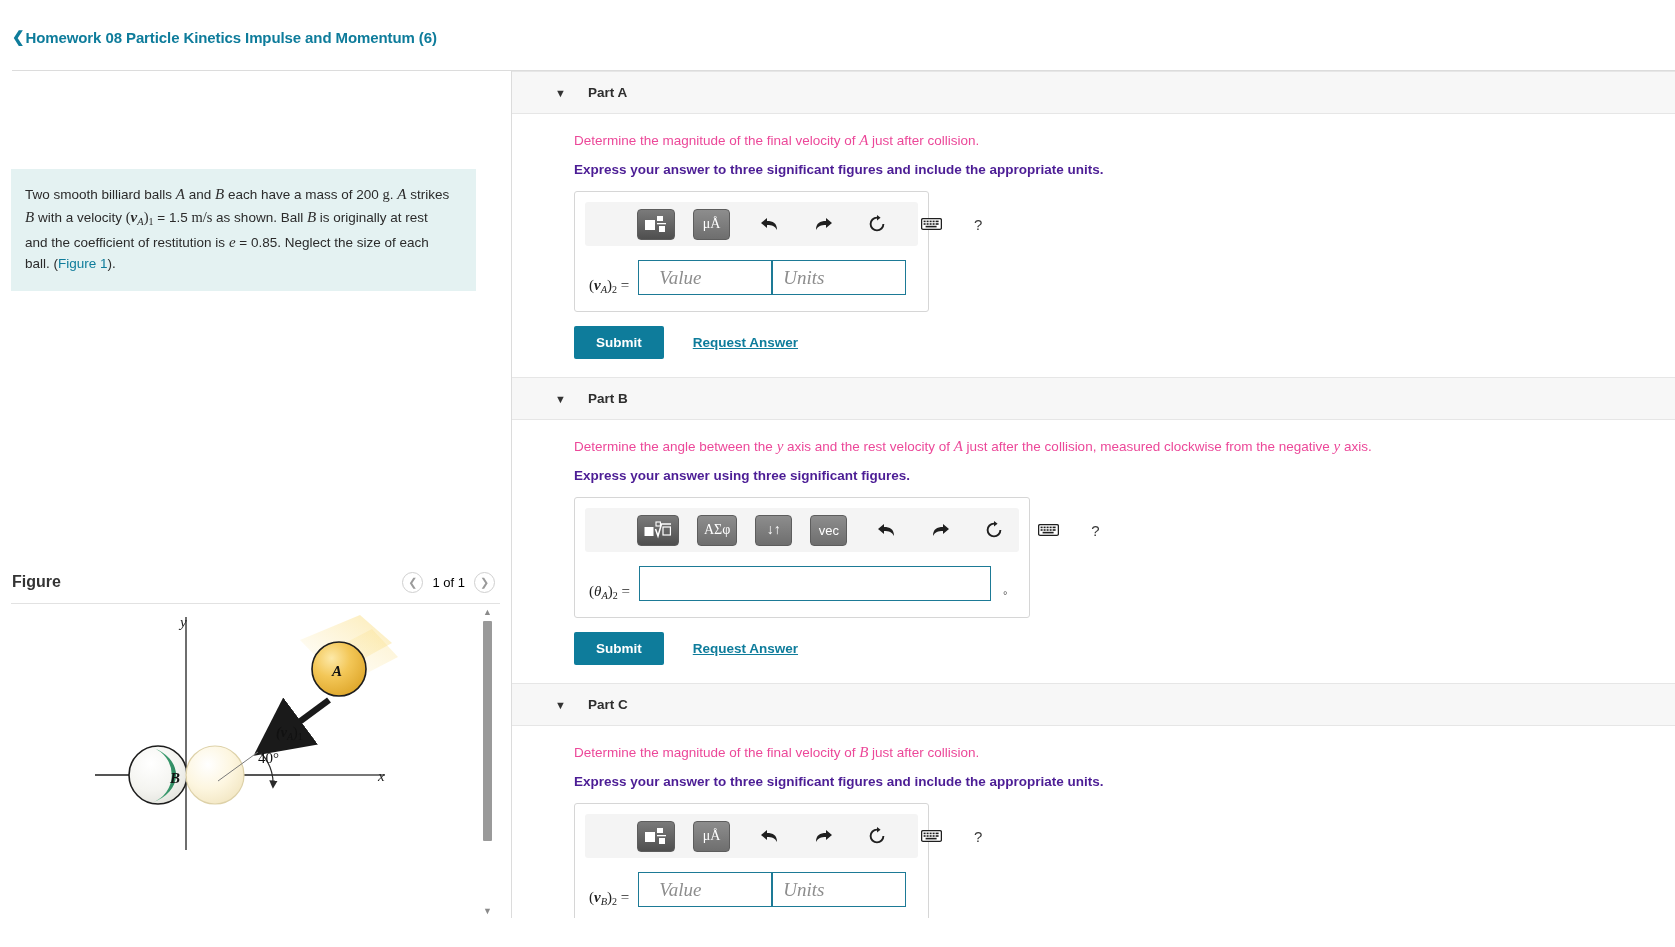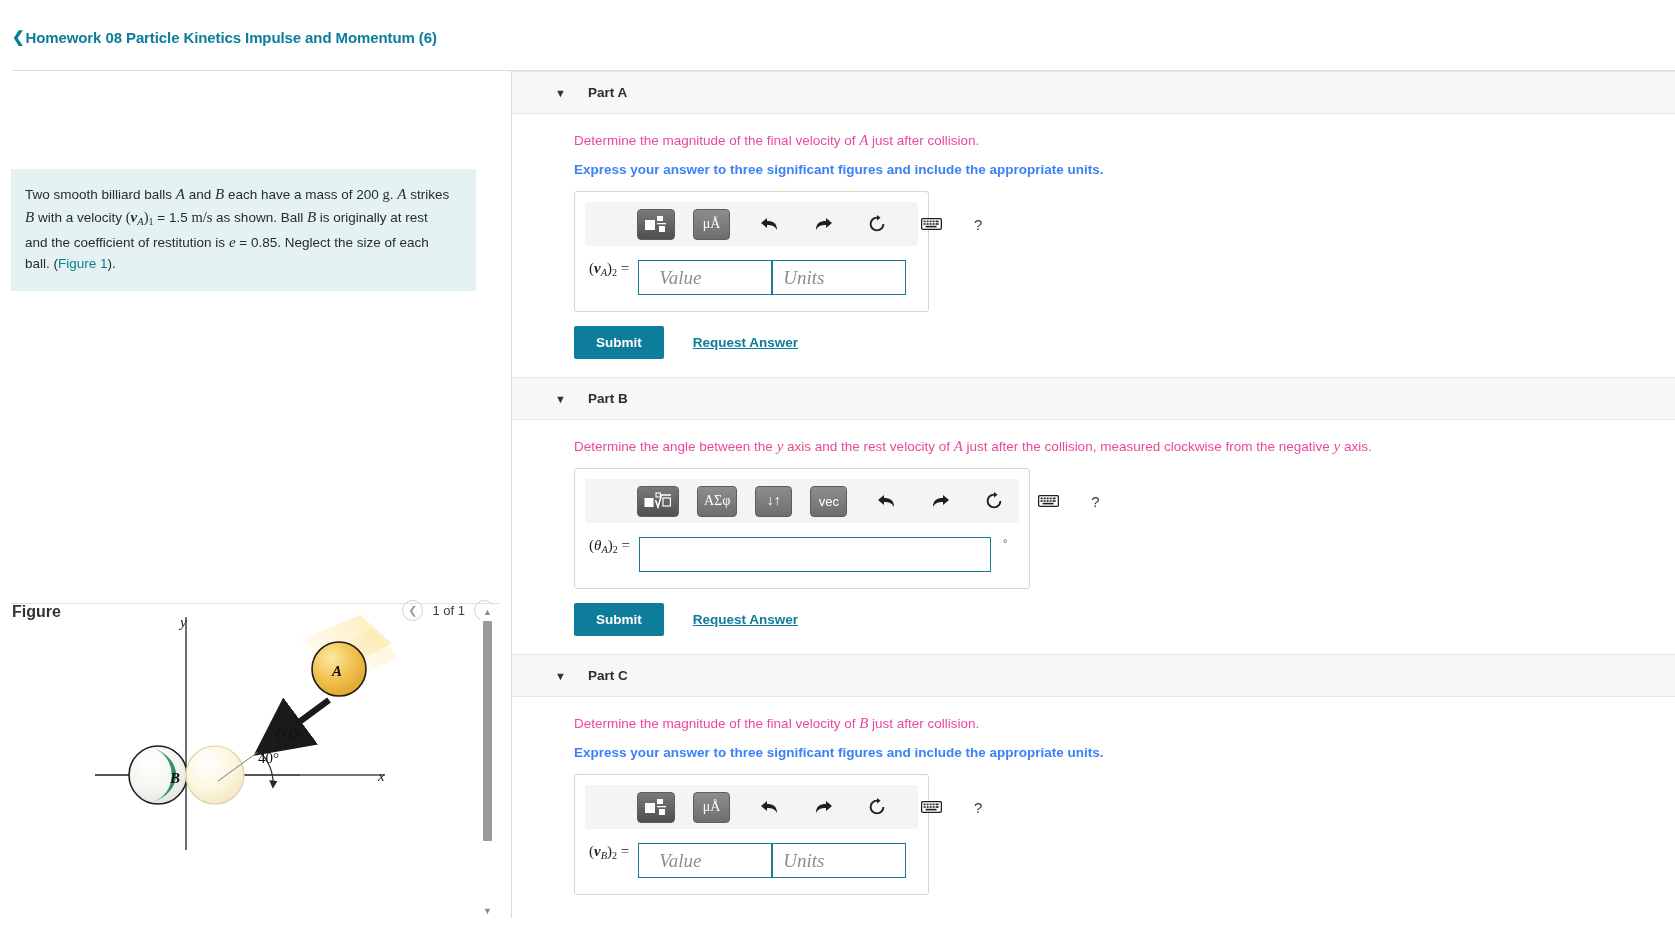--- a/index.html
+++ b/index.html
@@ -59,34 +59,34 @@
   }
   .statement a { color: #0e7c9b; text-decoration: none; }
   .mi { font-family: "Liberation Serif", serif; font-style: italic; font-size: 15px; }
   .mib { font-family: "Liberation Serif", serif; font-style: italic; font-weight: bold; font-size: 15px; }
   .mu { font-family: "Liberation Serif", serif; font-style: normal; font-size: 14.5px; }
   .sub { font-size: 10px; vertical-align: -3px; font-family:"Liberation Serif", serif; font-style: normal;}
   .subi { font-size: 10.5px; vertical-align: -3px; font-family:"Liberation Serif", serif; font-style: italic;}
 
   
   .figure-head {
-    position: absolute; left: 0; top: 508px;
+    position: absolute; left: 0; top: 490px;
     width: 511px; height: 42px;
-    display: flex; align-items: flex-end;
+    display: flex; align-items: center;
     padding: 0 16px 0 12px;
   }
   .figure-title { font-size: 16px; font-weight: bold; color: #333; }
   .figure-nav { margin-left: auto; display: flex; align-items: center; gap: 9px; }
   .navbtn {
     width: 21px; height: 21px; border-radius: 50%;
     border: 1px solid #cfcfcf; background: #fff;
     display:flex; align-items:center; justify-content:center;
     color: #9a9a9a; font-size: 11px; line-height: 1;
   }
-  .navcount { font-size: 13px; color: #404040; }
+  .navcount { font-size: 13px; color: #000000; }
   .figure-rule { position:absolute; left:11px; top:532px; width:489px; border-bottom:1px solid #e2e2e2;}
 
   .figure-body {
     position: absolute; left: 0; top: 534px;
     width: 486px; height: 313px;
     overflow: hidden;
   }
   
   .fig-scroll {
     position: absolute; right: 16px; top: 534px;
@@ -108,21 +108,21 @@
     border-top: 1px solid #e6e6e6;
     border-bottom: 1px solid #e6e6e6;
     height: 43px;
     display: flex; align-items: center;
     padding-left: 43px;
   }
   .caret { color: #333; font-size: 11px; margin-right: 22px; }
   .part-label { font-size: 13.5px; font-weight: bold; color: #2e2e2e; }
   .part-body { padding: 18px 0 0 62px; }
   .qtext { font-size: 13.5px; color: #ec4899; margin-bottom: 13px; }
-  .qbold { font-size: 13.5px; color: #3b82f6; font-weight: bold; margin-bottom: 14px; }
+  .qbold { font-size: 13.5px; color: #4c1d95; font-weight: bold; margin-bottom: 14px; }
 
   
   .answer-box {
     border: 1px solid #d6d6d6;
     border-radius: 3px;
     background: #fff;
     display: inline-block;
     padding: 0 0 16px 0;
   }
   .ab-wide { width: 456px; }
@@ -152,21 +152,21 @@
   }
   .mb-btn.dark { background: linear-gradient(#7a7a7a, #4f4f4f); }
   .mb-ico {
     width: 30px; height: 30px;
     display:flex; align-items:center; justify-content:center;
     color: #2b2b2b; font-size: 17px;
     margin-left: 6px;
   }
   .mb-q { color:#3a3a3a; font-size: 15px; margin-left: 10px; }
 
-  .input-row { display: flex; align-items: flex-start; padding: 14px 0 0 14px; }
+  .input-row { display: flex; align-items: flex-end; padding: 14px 0 0 14px; }
   .inlabel {
     font-family: "Liberation Serif", serif;
     font-size: 15px;
     color: #222;
     margin-right: 9px;
     white-space: nowrap;
   }
   .field {
     height: 35px;
     border: 1px solid #1d7a96;
@@ -391,20 +391,21 @@
           <a class="req-link" href="#">Request Answer</a>
         </div>
       </div>
 
       <div class="part-header" style="margin-top:18px">
         <span class="caret">▼</span>
         <span class="part-label">Part B</span>
       </div>
       <div class="part-body">
         <div class="qtext"><span>Determine the angle between the </span><span class="mi">y</span><span> axis and the rest velocity of </span><span class="mi">A</span><span> just after the collision, measured clockwise from the negative </span><span class="mi">y</span><span> axis.</span></div>
+        <div class="qbold">Express your answer using three significant figures.</div>
 
         <div class="answer-box ab-wide">
           <div class="mathbar">
             <div class="mb-inner">
               <div class="mb-btn dark">
                 <svg width="28" height="19" viewBox="0 0 28 19">
                   <rect x="0.5" y="6" width="9" height="9" fill="#fff"></rect>
                   <rect x="12" y="1" width="4.4" height="4" fill="none" stroke="#fff" stroke-width="1.1"></rect>
                   <path d="M11.5 8 L14 15 L17.5 3 L27 3" fill="none" stroke="#fff" stroke-width="1.5"></path>
                   <rect x="19" y="6" width="7.4" height="8" fill="none" stroke="#fff" stroke-width="1.2"></rect>

